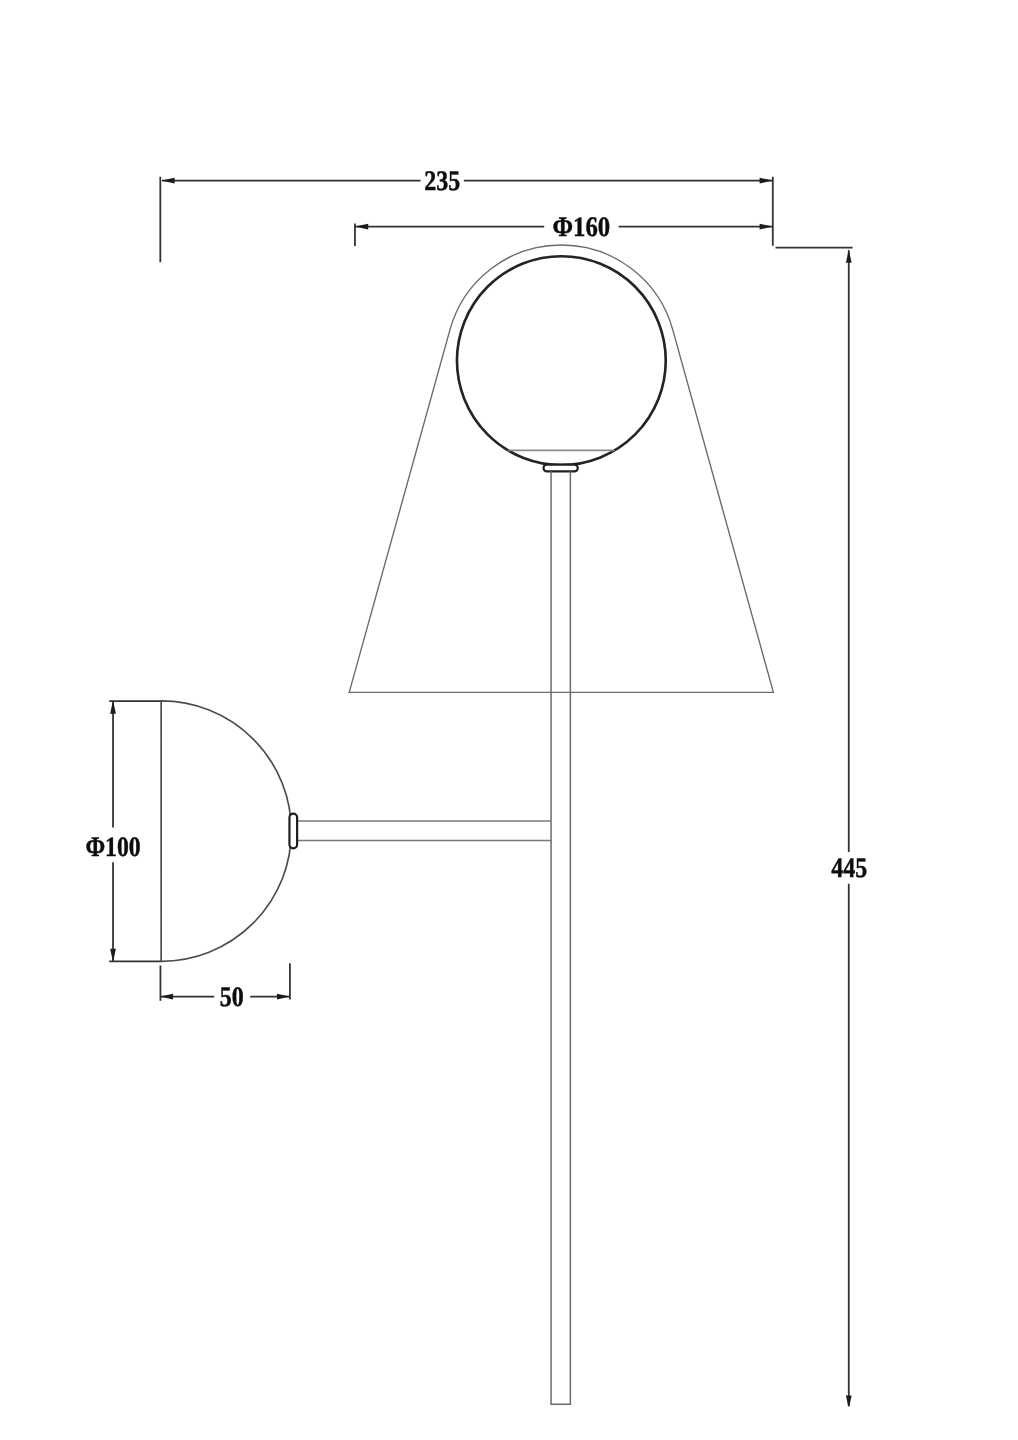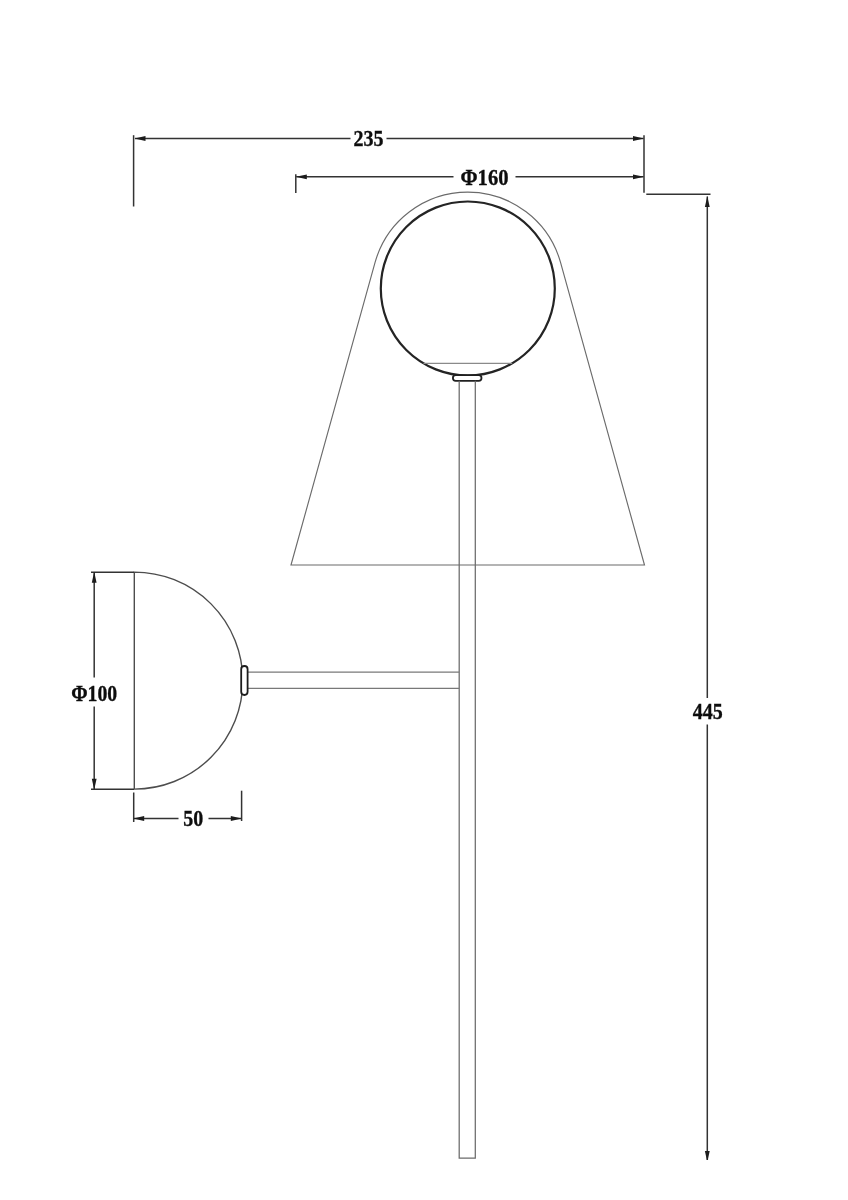--- a/index.html
+++ b/index.html
@@ -1,16 +1,16 @@
 <!DOCTYPE html>
 <html><head>
 <meta charset="utf-8">
 <style>
   html,body{margin:0;padding:0;background:#ffffff;}
-  .page{width:848px;height:1160px;position:relative;background:#fff;overflow:hidden;}
+  .page{width:848px;height:1160px;position:relative;background:#fff;overflow:hidden;margin-top:12px;}
   text{font-family:"Liberation Serif", serif;font-weight:bold;fill:#0d0d0d;stroke:#0d0d0d;stroke-width:0.35;}
 </style>
 </head>
 <body>
 <div class="page">
 <svg width="848" height="1200" viewBox="0 0 848 1200" xmlns="http://www.w3.org/2000/svg">
 
   <rect x="0" y="0" width="848" height="1200" fill="#ffffff"></rect>
 
   <g fill="none" stroke="#6b6b6b" stroke-width="1.15">

